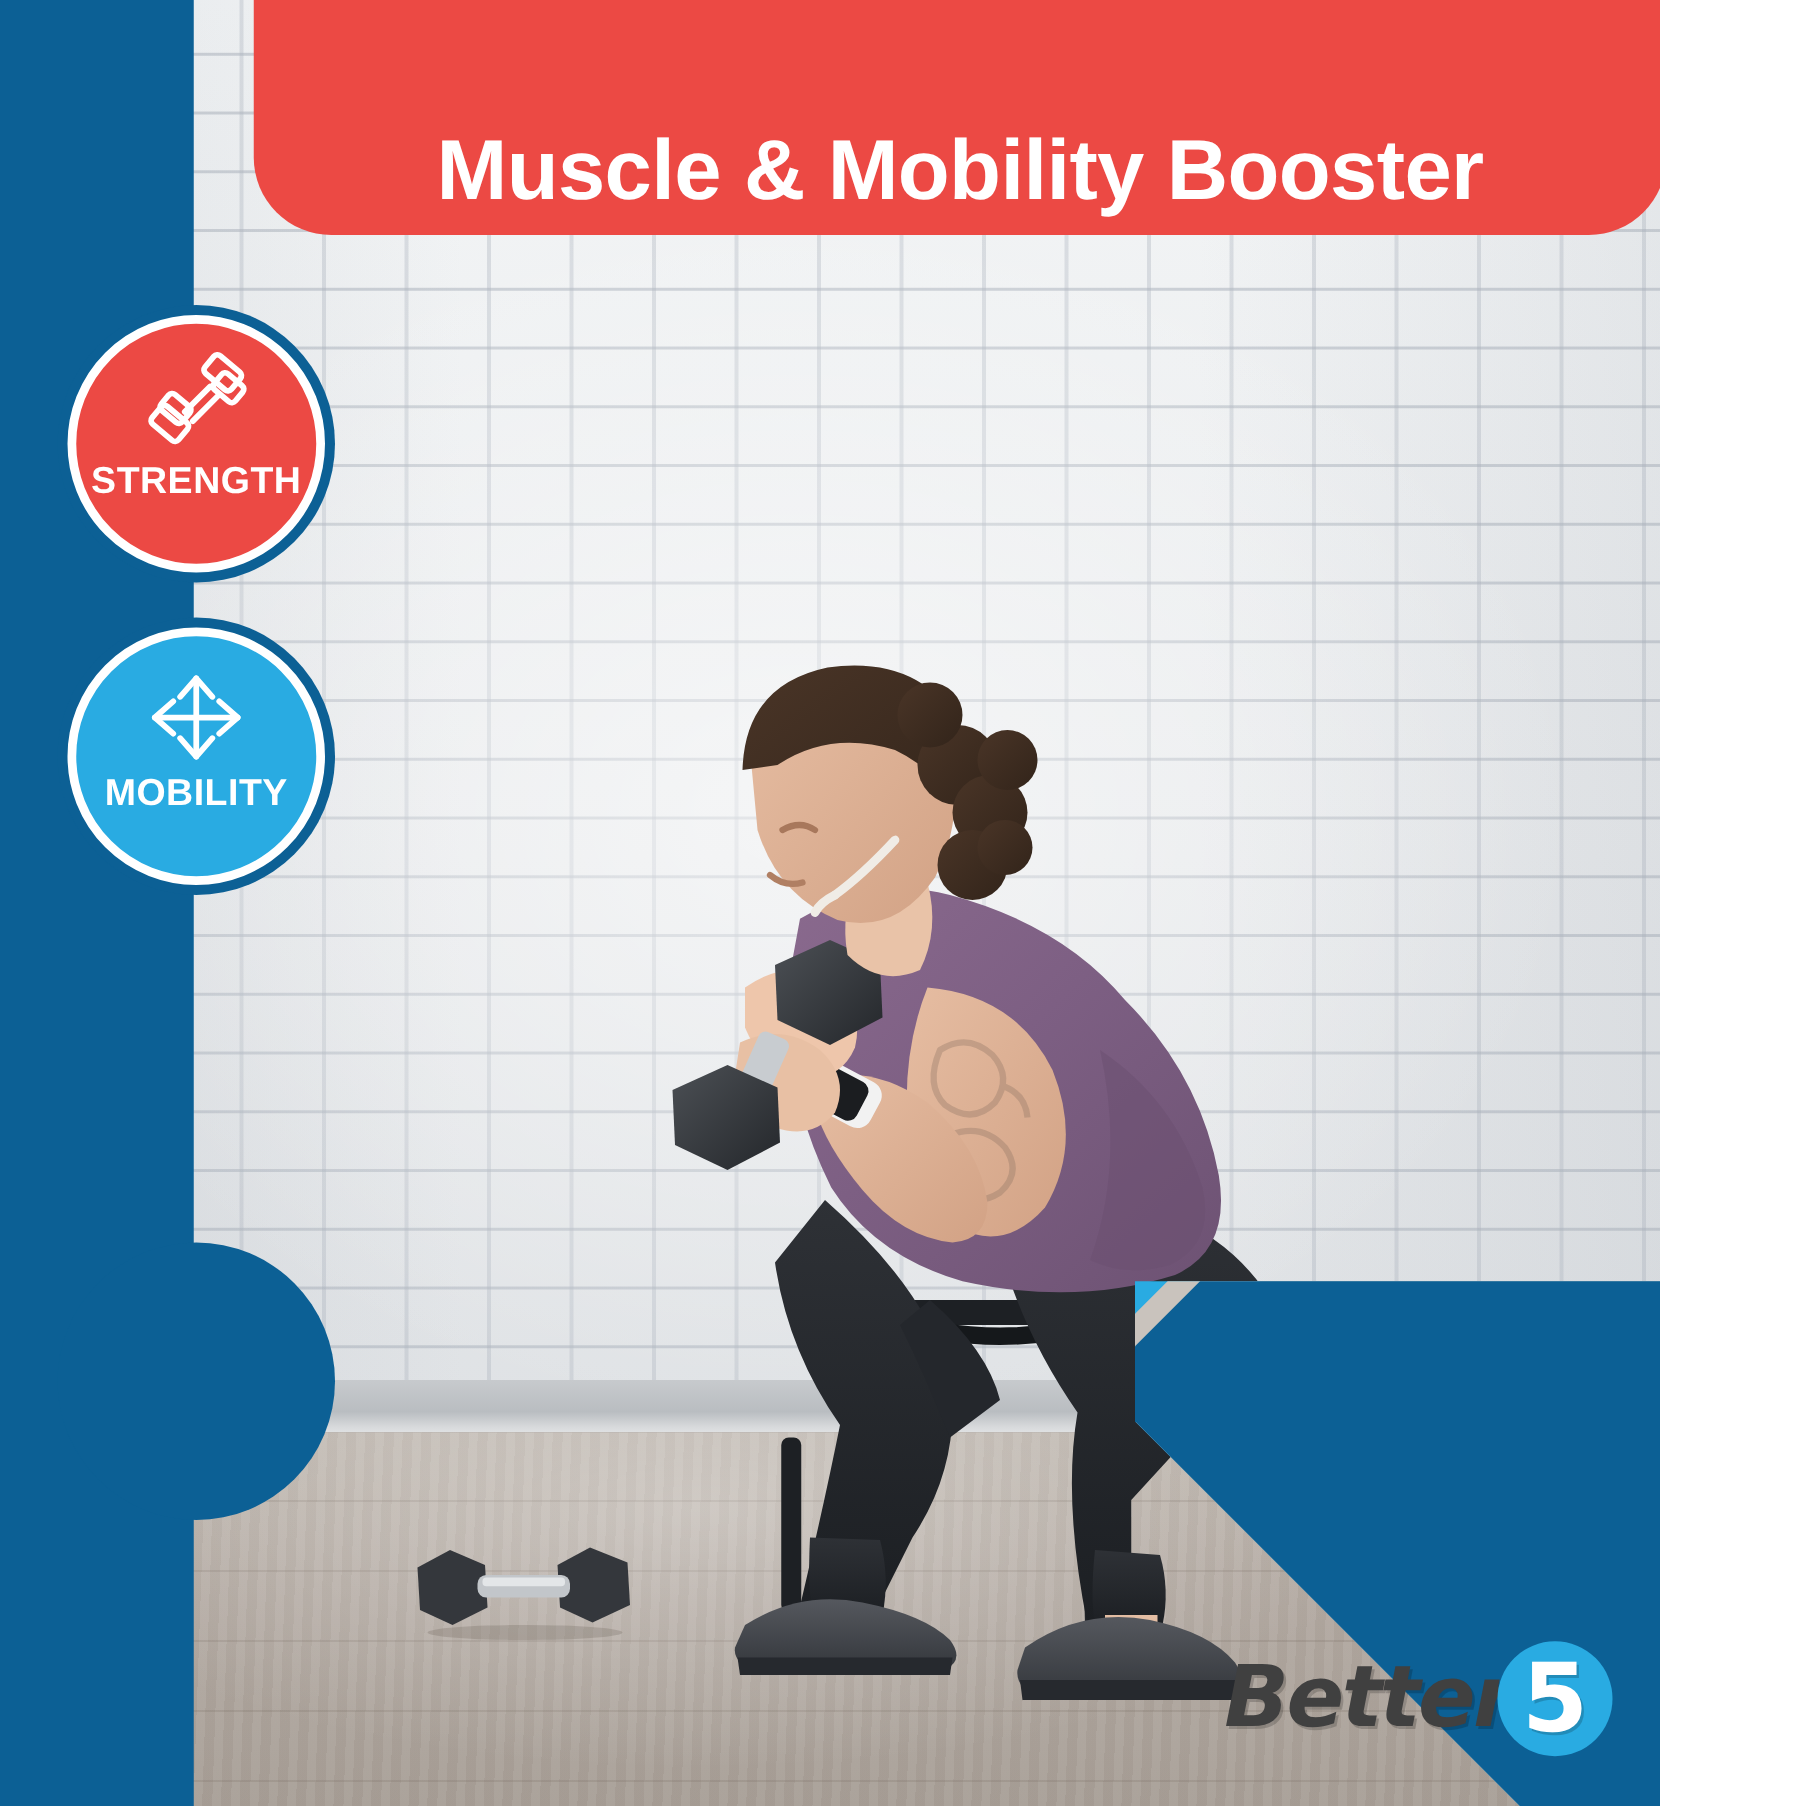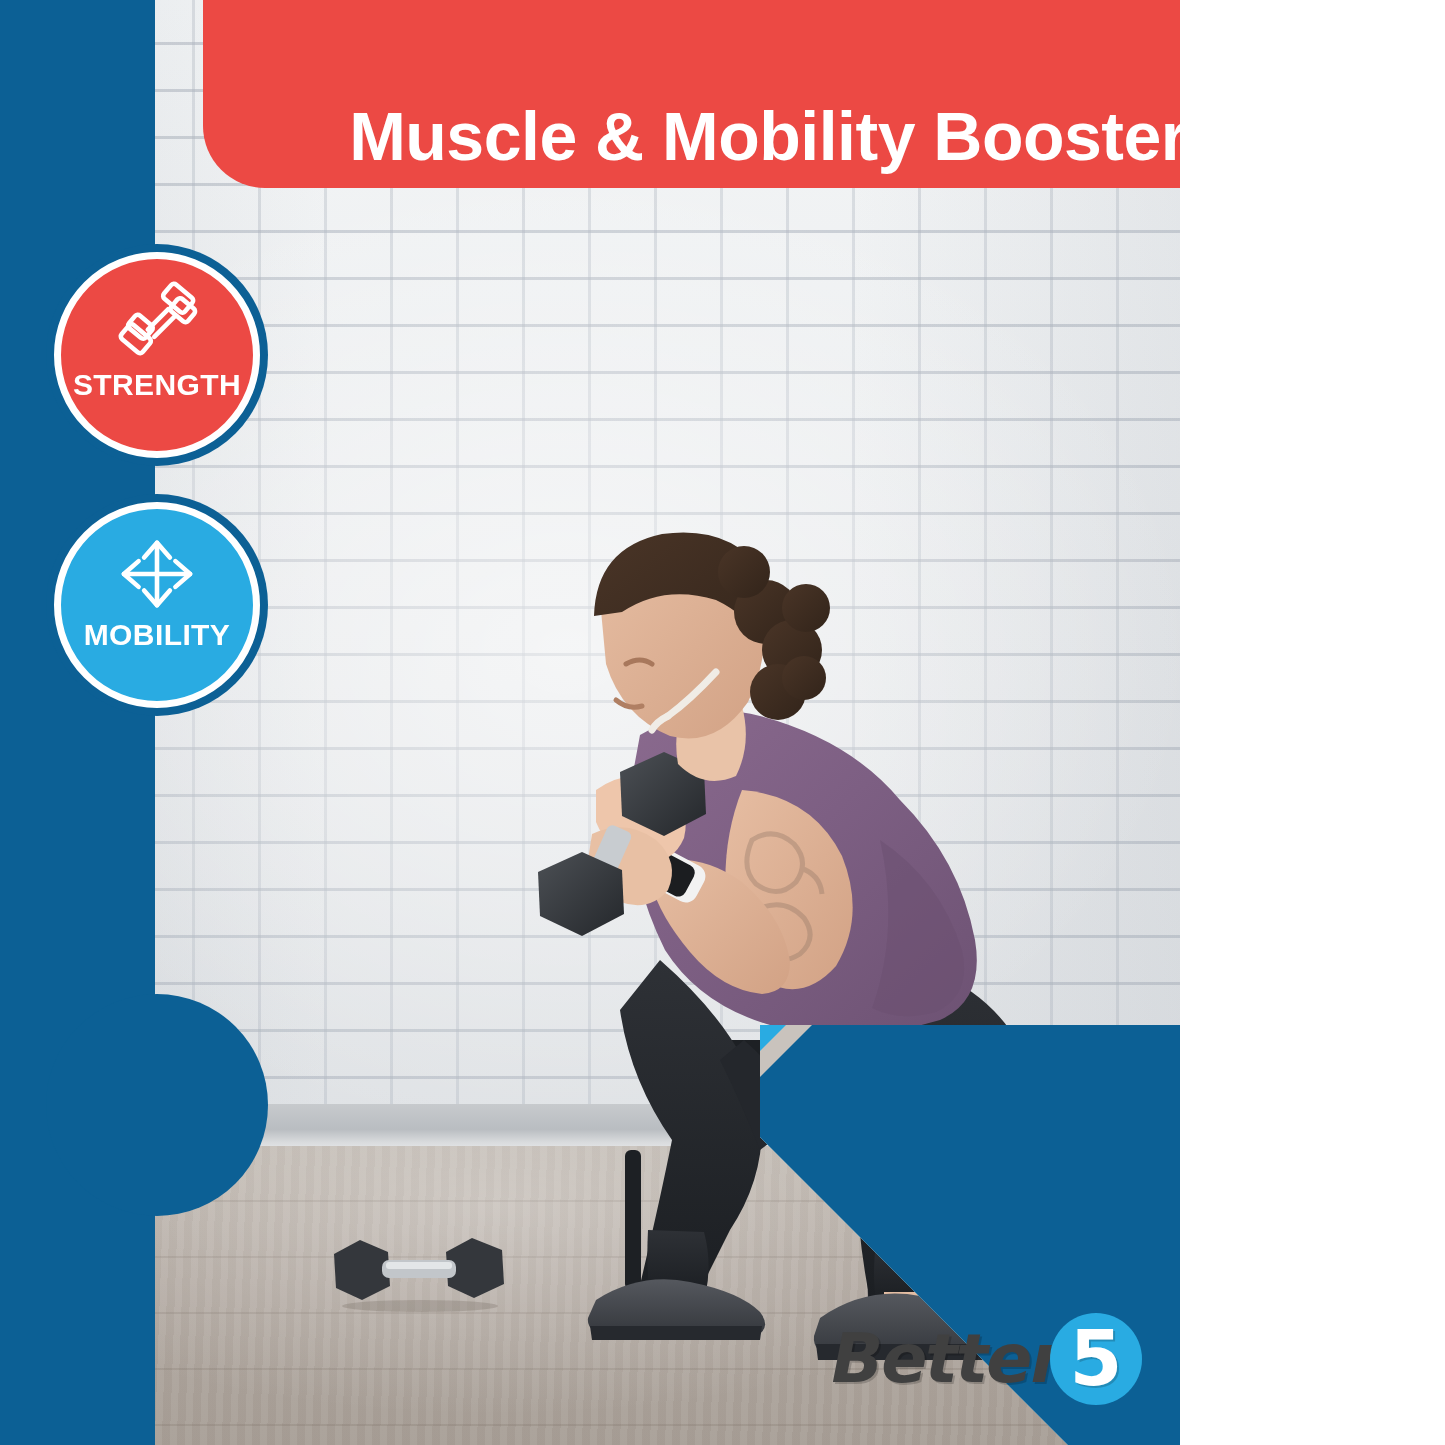--- a/index.html
+++ b/index.html
@@ -2,21 +2,21 @@
 <html><head>
 <meta charset="utf-8">
 <style>
   html, body {
     margin: 0;
     padding: 0;
     background: #ffffff;
   }
   #poster {
     position: relative;
-    width: 1180px;
+    width: 1328px;
     height: 1445px;
     overflow: hidden;
     font-family: "Liberation Sans", sans-serif;
     background: #e9ecee;
   }
 
   
   .photo {
     position: absolute;
     inset: 0;

